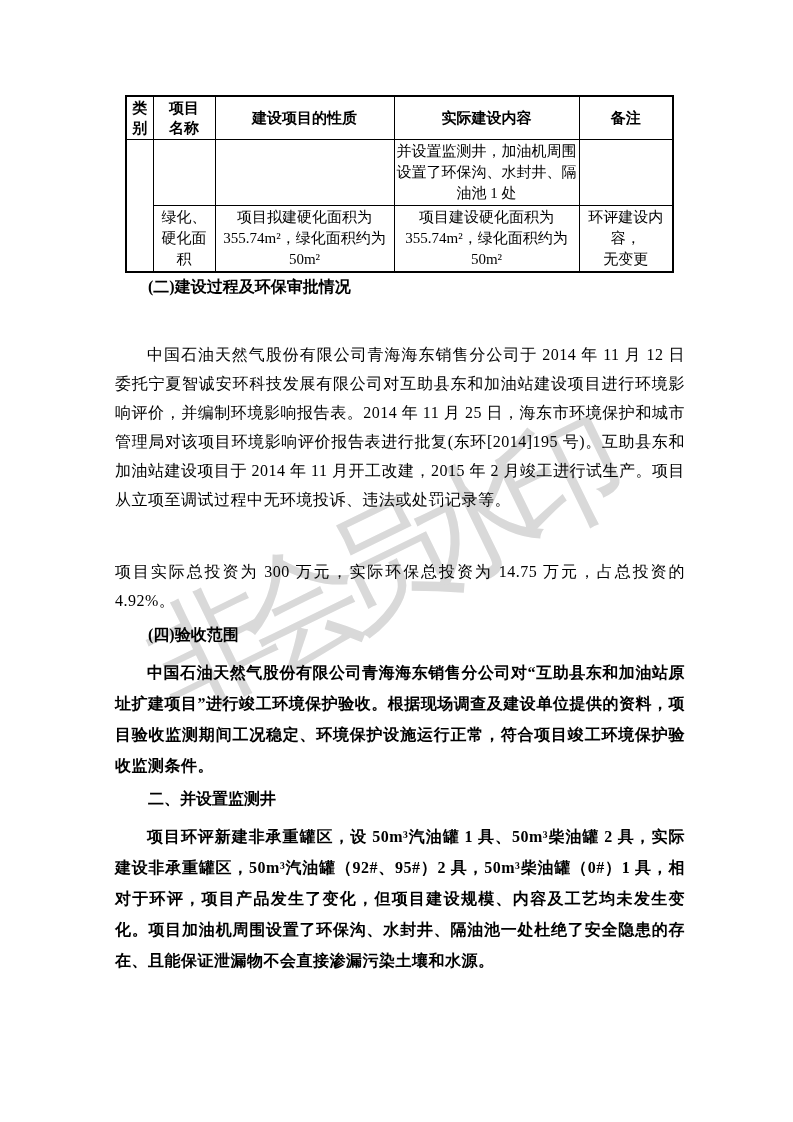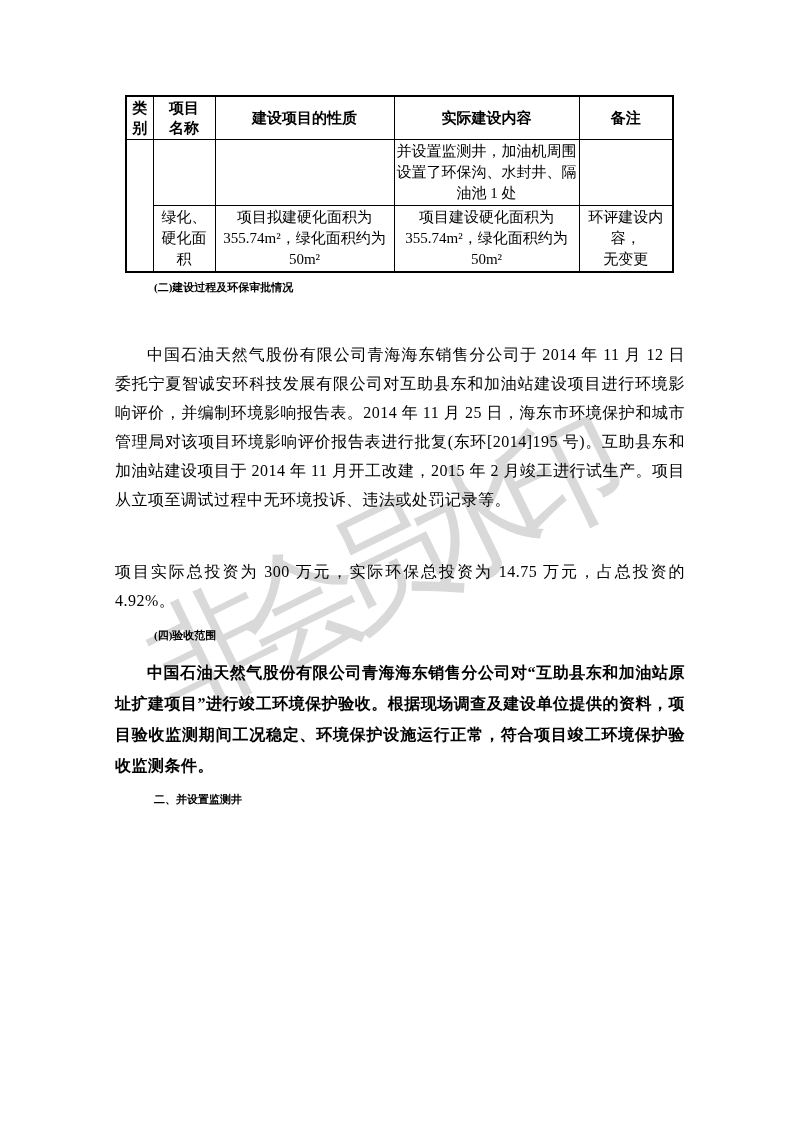--- a/index.html
+++ b/index.html
@@ -54,24 +54,24 @@
   }
   table.cmp th {
     font-weight: bold;
     line-height: 20px;
   }
   tr.hdr-row  { height: 42px; }
   tr.body-row-1 { height: 64px; padding-left: 26px; }
   tr.body-row-2 { height: 65px; }
 
   .hd {
-    font-size: 11px;
+    font-size: 16px;
     line-height: 20px;
     font-weight: bold;
-    margin: 6px;
+    margin: 0;
     text-indent: 33px;
   }
   .hd-2 { margin-top: 4px; }
   .hd-3 { margin-top: 13px; }
   .hd-4 { margin-top: 10px; }
   .hd-5 { margin-top: 8px; }
 
   .para {
     margin: 0;
     font-size: 16px;
@@ -139,15 +139,16 @@
 
     <h3 class="hd hd-2">(二)建设过程及环保审批情况</h3>
     <p class="para lh29 indent">中国石油天然气股份有限公司青海海东销售分公司于 2014 年 11 月 12 日委托宁夏智诚安环科技发展有限公司对互助县东和加油站建设项目进行环境影响评价，并编制环境影响报告表。2014 年 11 月 25 日，海东市环境保护和城市管理局对该项目环境影响评价报告表进行批复(东环[2014]195 号)。互助县东和加油站建设项目于 2014 年 11 月开工改建，2015 年 2 月竣工进行试生产。项目从立项至调试过程中无环境投诉、违法或处罚记录等。</p>
 
     <p class="para lh29">项目实际总投资为 300 万元，实际环保总投资为 14.75 万元，占总投资的 4.92%。</p>
 
     <h3 class="hd hd-4">(四)验收范围</h3>
     <p class="para lh31 indent mt12">中国石油天然气股份有限公司青海海东销售分公司对“互助县东和加油站原址扩建项目”进行竣工环境保护验收。根据现场调查及建设单位提供的资料，项目验收监测期间工况稳定、环境保护设施运行正常，符合项目竣工环境保护验收监测条件。</p>
 
     <h3 class="hd hd-5">二、并设置监测井</h3>
+    <p class="para lh31 indent mt12">项目环评新建非承重罐区，设 50m³汽油罐 1 具、50m³柴油罐 2 具，实际建设非承重罐区，50m³汽油罐（92#、95#）2 具，50m³柴油罐（0#）1 具，相对于环评，项目产品发生了变化，但项目建设规模、内容及工艺均未发生变化。项目加油机周围设置了环保沟、水封井、隔油池一处杜绝了安全隐患的存在、且能保证泄漏物不会直接渗漏污染土壤和水源。</p>
 
   </div>
 </div>
 
 </body></html>

